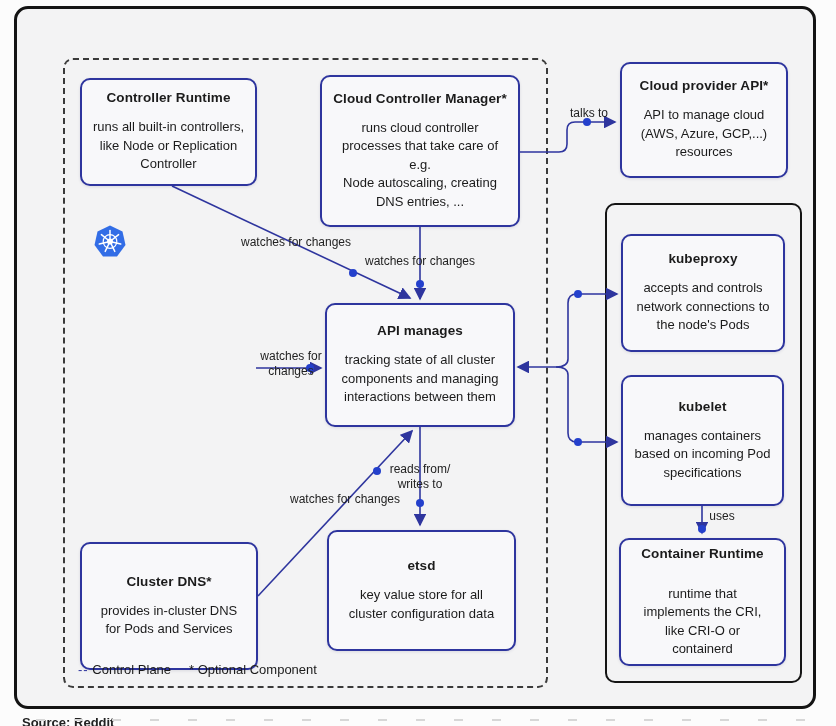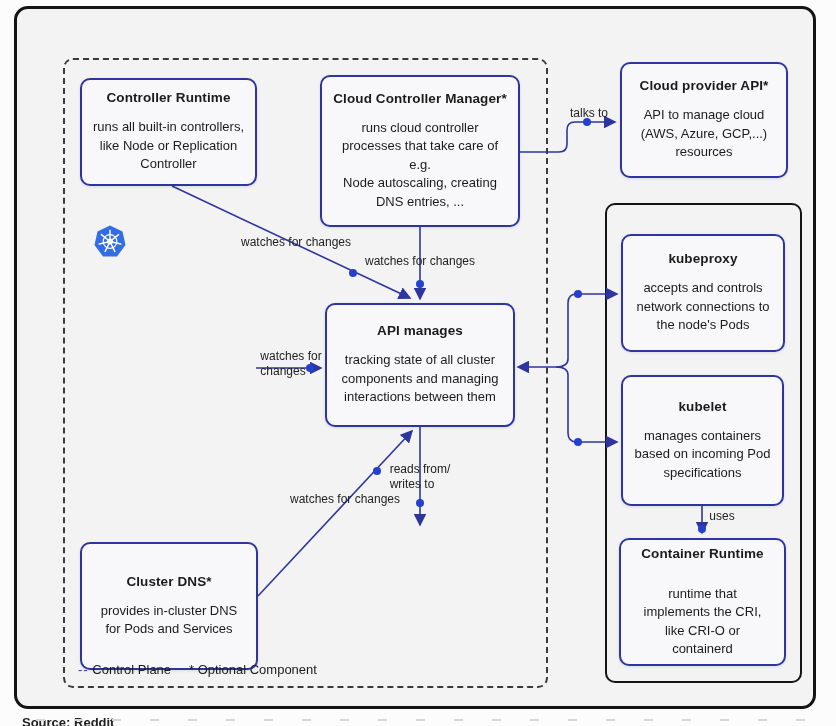--- a/index.html
+++ b/index.html
@@ -28,21 +28,21 @@
   .group-box{
     position:absolute;left:605px;top:203px;width:197px;height:480px;
     border:2.5px solid #141414;border-radius:10px;box-sizing:border-box;
   }
   .group-title{
     position:absolute;left:605px;top:210px;width:197px;text-align:center;
     font-weight:bold;font-size:14px;margin-top:28px;
   }
   .edge-label{
     position:absolute;font-size:12px;color:#222;white-space:pre-line;
-    text-align:left;transform:translateX(-50%);line-height:1.25;
+    text-align:center;transform:translateX(-50%);line-height:1.25;
   }
   .legend{
     position:absolute;top:662px;font-size:13px;font-weight:normal;white-space:nowrap;
   }
   .legend .dashes{color:#2e359e;letter-spacing:1px;}
   .source-caption{
     position:absolute;left:22px;top:715px;font-size:13px;font-weight:bold;color:#222;
   }
   .bottom-dashes{
     position:absolute;left:36px;top:719px;width:780px;height:2px;
@@ -89,20 +89,25 @@
 components and managing
 interactions between them</div>
   </div>
 
   <div class="bluebox" style="left:80px;top:542px;width:178px;height:128px">
     <div class="title">Cluster DNS*</div>
     <div class="body">provides in-cluster DNS
 for Pods and Services</div>
   </div>
 
+  <div class="bluebox" style="left:327px;top:530px;width:189px;height:121px">
+    <div class="title">etsd</div>
+    <div class="body">key value store for all
+cluster configuration data</div>
+  </div>
 
   <div class="group-box"></div>
   <div class="group-title">Worker Node(s)</div>
 
   <div class="bluebox" style="left:621px;top:234px;width:164px;height:118px">
     <div class="title">kubeproxy</div>
     <div class="body">accepts and controls
 network connections to
 the node's Pods</div>
   </div>

